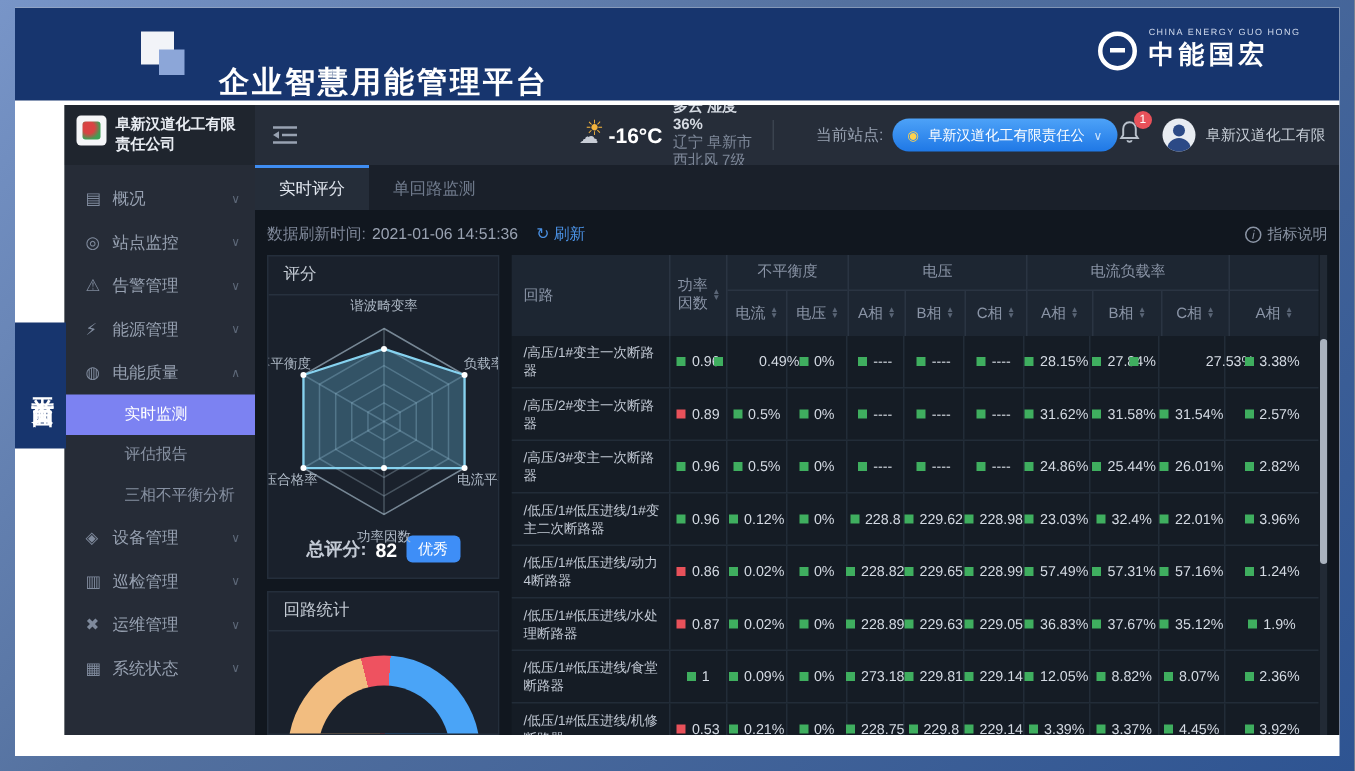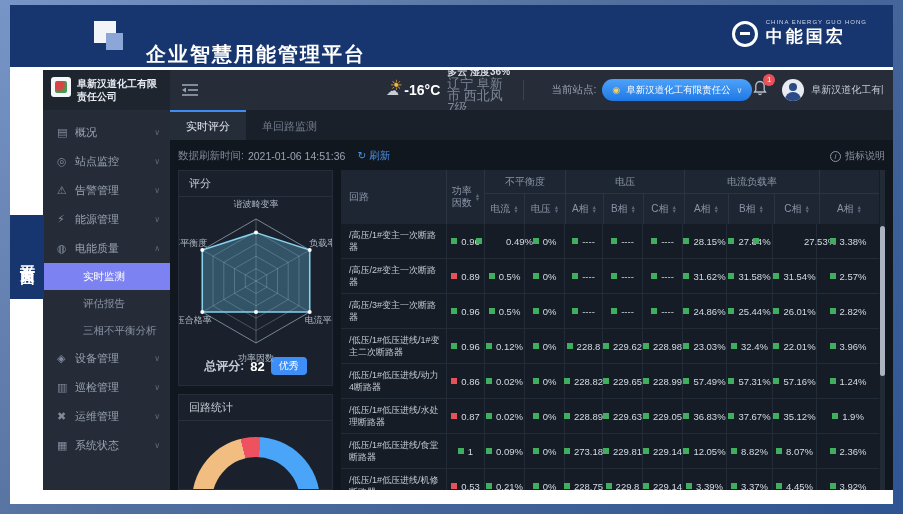--- a/index.html
+++ b/index.html
@@ -52,21 +52,21 @@
   .main { flex:1; display:flex; flex-direction:column; overflow:hidden; }
   .topbar { height:40px; background:#262d39; display:flex; align-items:center; padding:0 10px 0 12px; flex:none; }
   .collapse-btn { color:#98a2b2; cursor:pointer; display:flex; }
   .weather { display:flex; align-items:center; gap:7px; margin-left:188px; }
   .weather-icon { position:relative; width:24px; height:18px; }
   .weather-sun { position:absolute; left:4px; top:-4px; color:#f2b33d; font-size:14px; }
   .weather-cloud { position:absolute; left:0; top:2px; color:#c8cdd6; font-size:13px; }
   .weather-temp { color:#ffffff; font-size:14px; font-weight:bold; }
   .weather-col { display:flex; flex-direction:column; line-height:12px; }
   .weather-l1 { color:#d5dae2; font-size:10px; font-weight:bold; }
-  .weather-l2 { color:#7e8899; font-size:13px; }
+  .weather-l2 { color:#7e8899; font-size:10px; }
   .topbar-divider { width:1px; height:20px; background:#3a434f; margin:0 12px; }
   .site-label { color:#98a2b2; font-size:10.5px; margin-right:6px; white-space:nowrap;margin-left:16px; }
   .site-pill { height:22px; border-radius:11px; background:linear-gradient(180deg,#4da2f8,#1f78e6);
                display:flex; align-items:center; gap:6px; padding:0 10px; width:150px; cursor:pointer; }
   .pin-icon { color:#ffd24d; font-size:9px; }
   .site-pill-text { color:#fff; font-size:9.5px; flex:1; white-space:nowrap; overflow:hidden; }
   .pill-chevron { color:#cfe4fb; font-size:8px; }
   .bell-wrap { position:relative; margin-left:auto; margin-right:14px; cursor:pointer; }
   .bell-icon { color:#b9c1cc; }
   .bell-badge { position:absolute; right:-7px; top:-6px; min-width:12px; height:12px; border-radius:7px;

